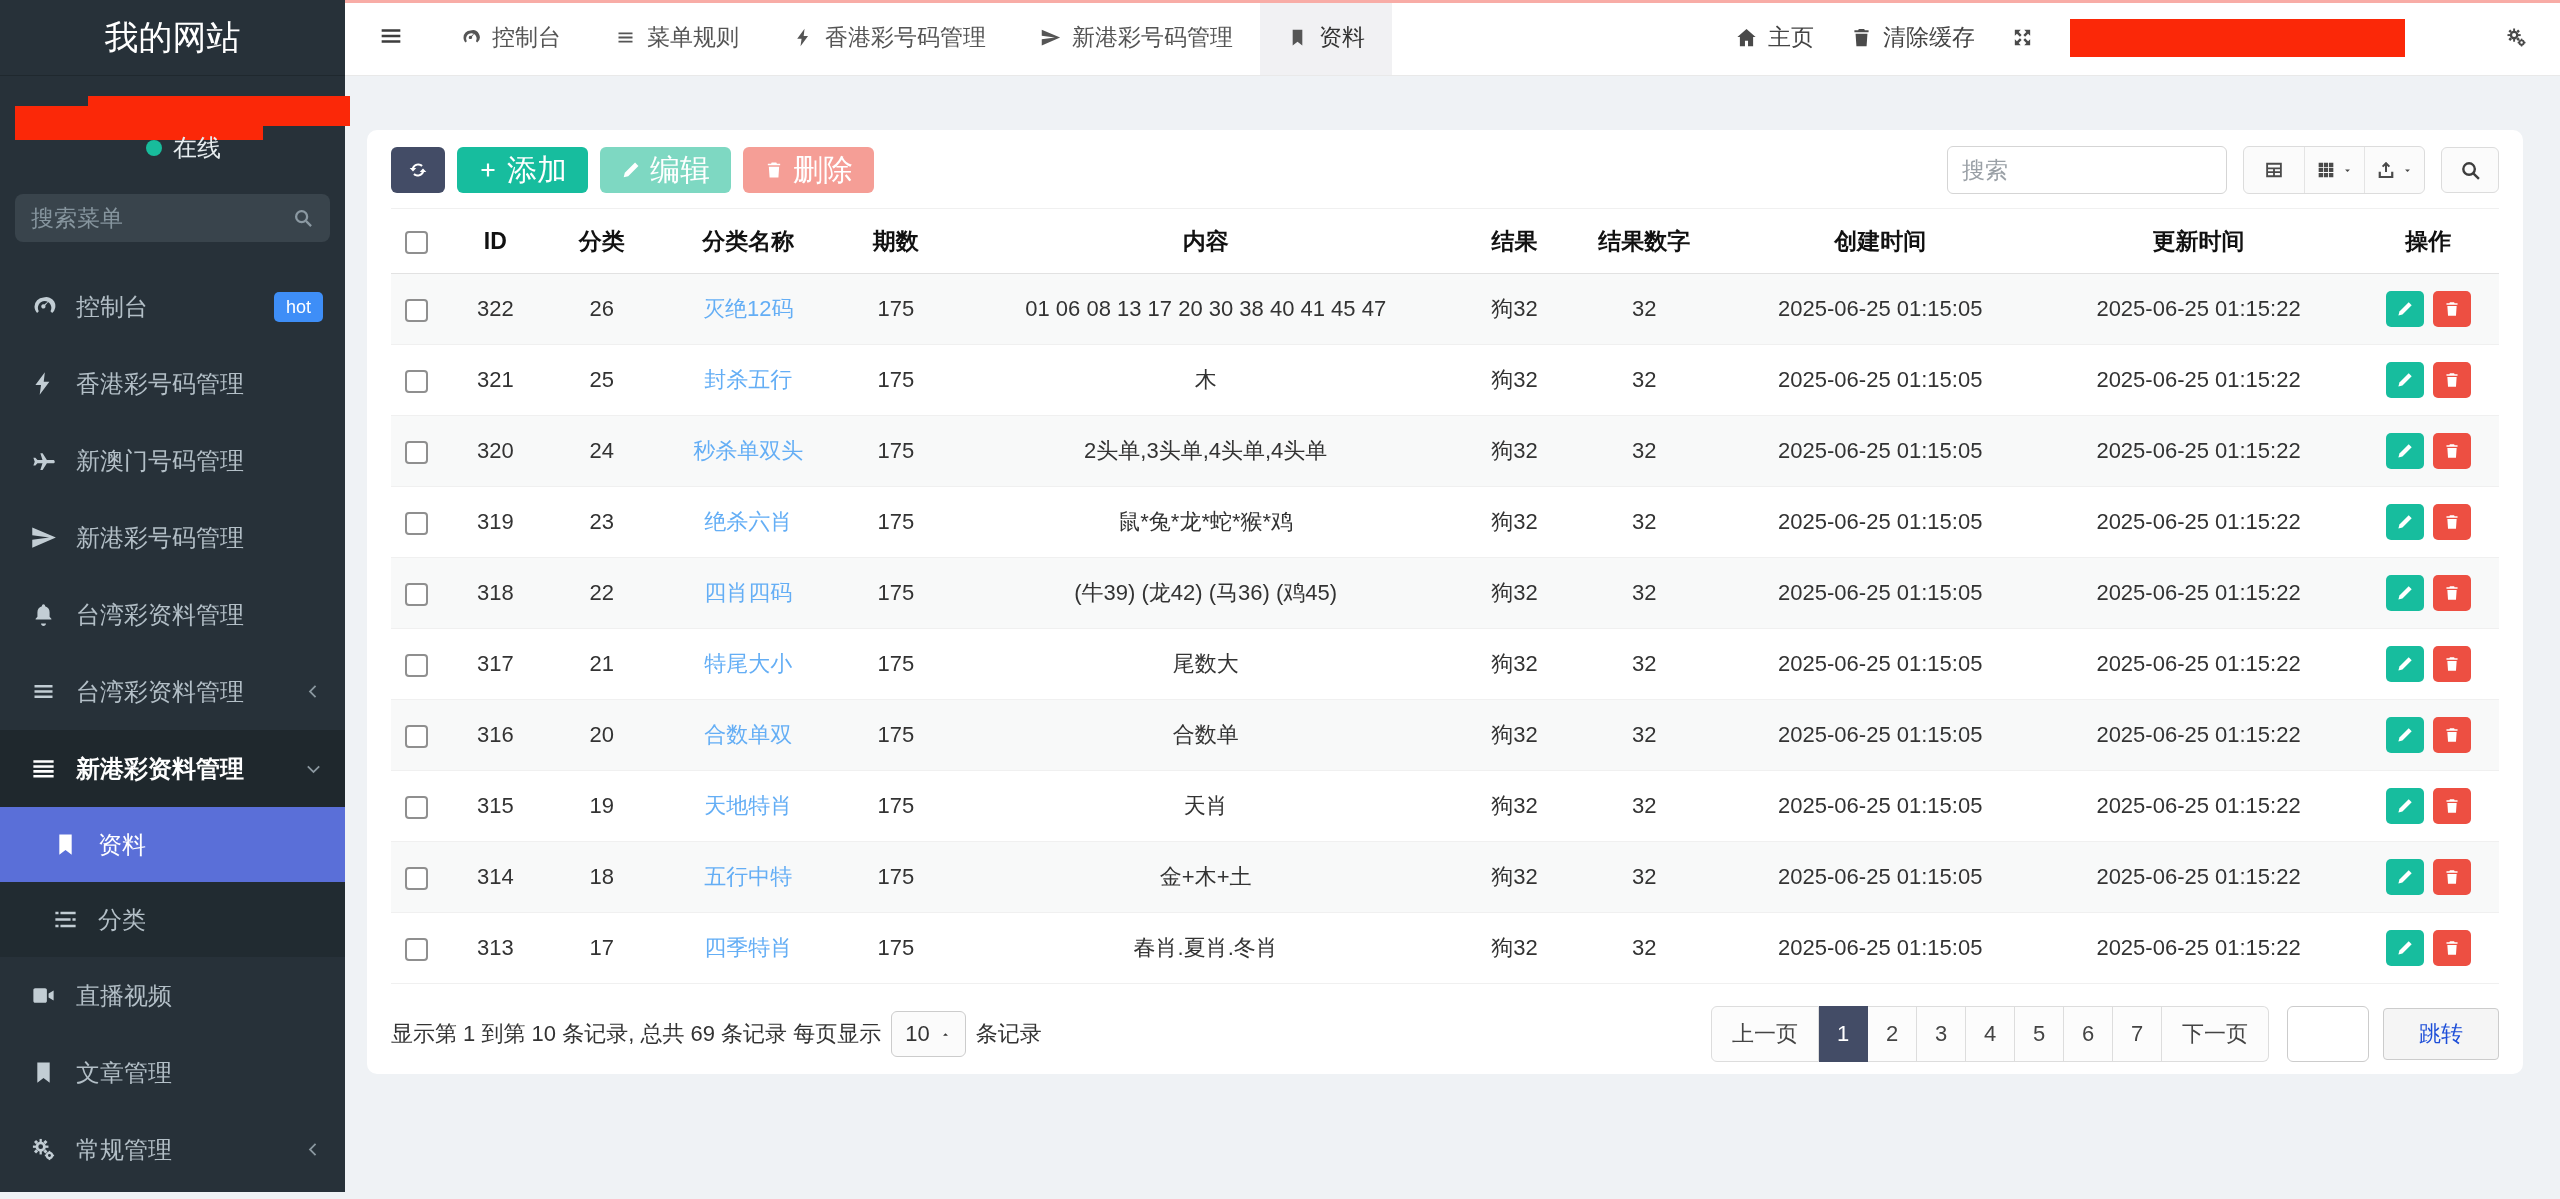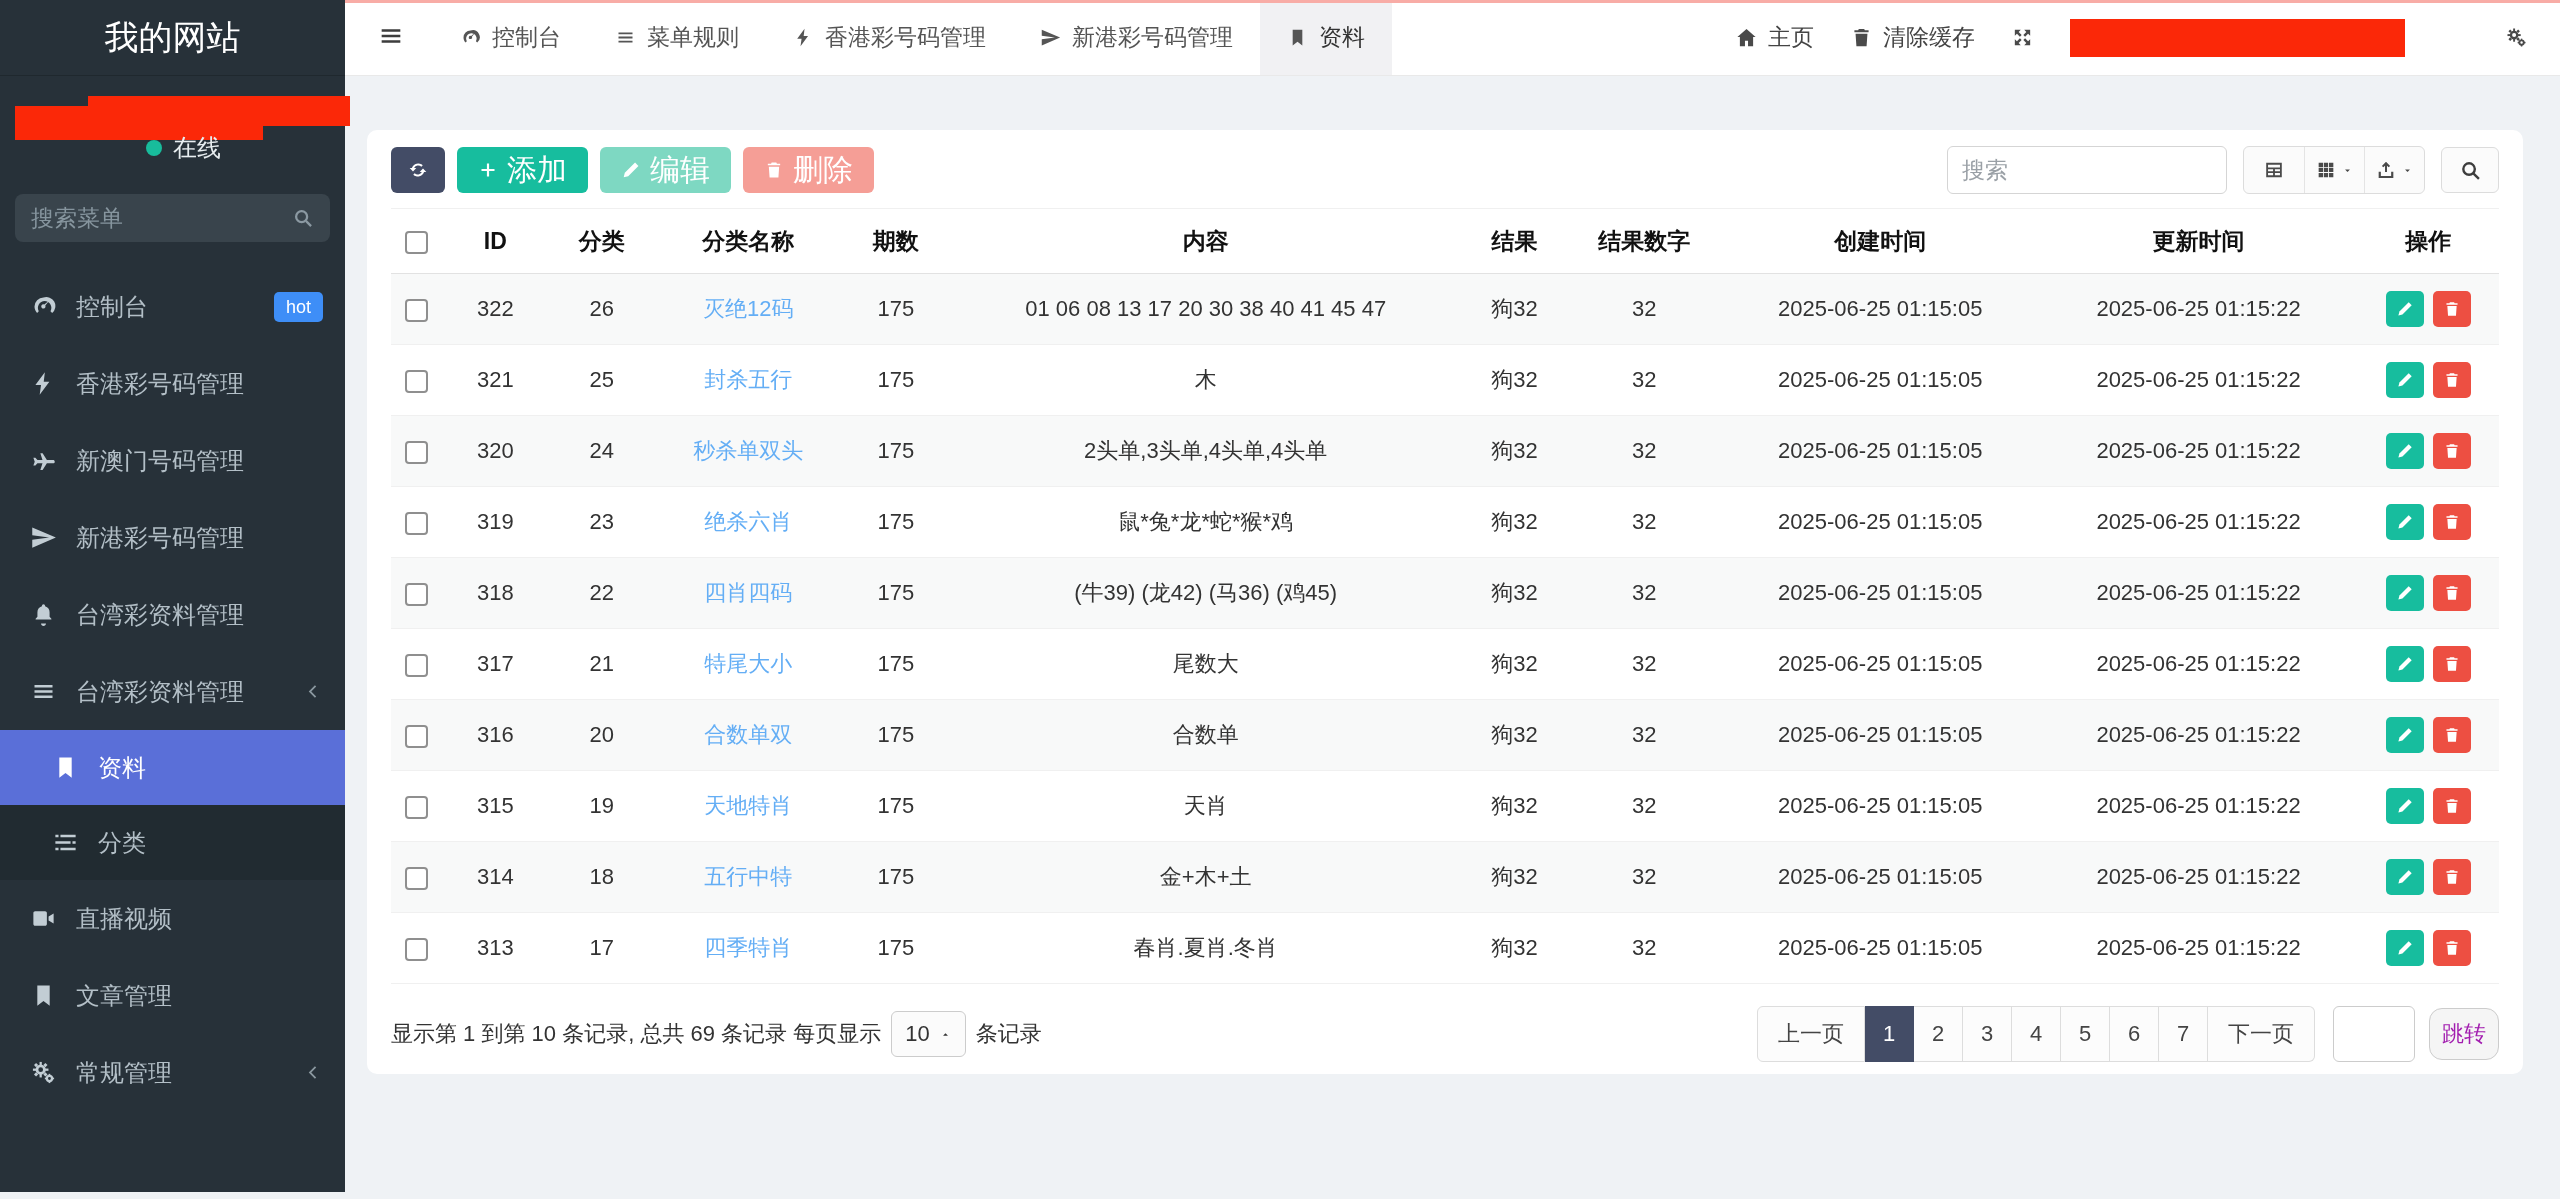--- a/index.html
+++ b/index.html
@@ -111,22 +111,22 @@
   .pager{margin-left:auto;display:flex;height:56px;padding-left:26px;}
   .page-btn{min-width:49px;padding:0 6px;border:1px solid #ddd;border-left:none;background:#fcfcfc;
             display:flex;align-items:center;justify-content:center;font-size:22px;color:#444;
             cursor:pointer;font-family:inherit;}
   .page-btn.prev,.page-btn.next{padding:0 20px;}
   .page-btn.first{border-left:1px solid #ddd;border-radius:6px 0 0 6px;}
   .page-btn.last{border-radius:0 6px 6px 0;}
   .page-btn.active{background:var(--accent_dark,#434C66);border-color:var(--accent_dark,#434C66);color:#fff;}
   .jump-input{width:76px;height:52px;border:1px solid #ccc;border-radius:6px;margin-left:18px;
               font-size:22px;text-align:center;outline:none;font-family:inherit;}
-  .jump-btn{margin-left:14px;height:52px;padding:0 12px;background:#f5f5f5;border:1px solid #ccc;
-            border-radius:13px;font-size:22px;color:#a21caf;cursor:pointer;font-family:inherit;}
+  .jump-btn{margin-left:14px;height:52px;padding:0 35px;background:#f5f5f5;border:1px solid #ccc;
+            border-radius:4px;font-size:22px;color:#1d4ed8;cursor:pointer;font-family:inherit;}
 </style>
 </head>
 <body>
 
 <svg class="hidden-defs" xmlns="http://www.w3.org/2000/svg">
   <defs>
     <symbol id="i-gauge" viewBox="0 0 24 24">
         <path d="M12 4a8 8 0 0 0-8 8c0 2.2.9 4.3 2.3 5.7l1.5-1.5A6 6 0 1 1 18.2 16.2l1.5 1.5A8 8 0 0 0 12 4z"></path>
         <path d="M13.6 11.1 17.2 6.6l-4.5 3.6a1.9 1.9 0 1 0 .9.9z"></path>
       </symbol>
@@ -273,20 +273,29 @@
           </svg>
           <span class="s-label">台湾彩资料管理</span>
         </div>
         <div class="s-item">
           <svg class="ic">
             <use href="#i-bars"></use>
           </svg>
           <span class="s-label">台湾彩资料管理</span>
           <svg class="ic chev">
             <use href="#i-chevleft"></use>
+          </svg>
+        </div>
+        <div class="s-item open-parent">
+          <svg class="ic">
+            <use href="#i-bars4"></use>
+          </svg>
+          <span class="s-label">新港彩资料管理</span>
+          <svg class="ic chev">
+            <use href="#i-chevdown"></use>
           </svg>
         </div>
         <div class="s-sub">
           <div class="s-item active">
             <svg class="ic">
               <use href="#i-bookmark"></use>
             </svg>
             <span class="s-label">资料</span>
           </div>
           <div class="s-item">

